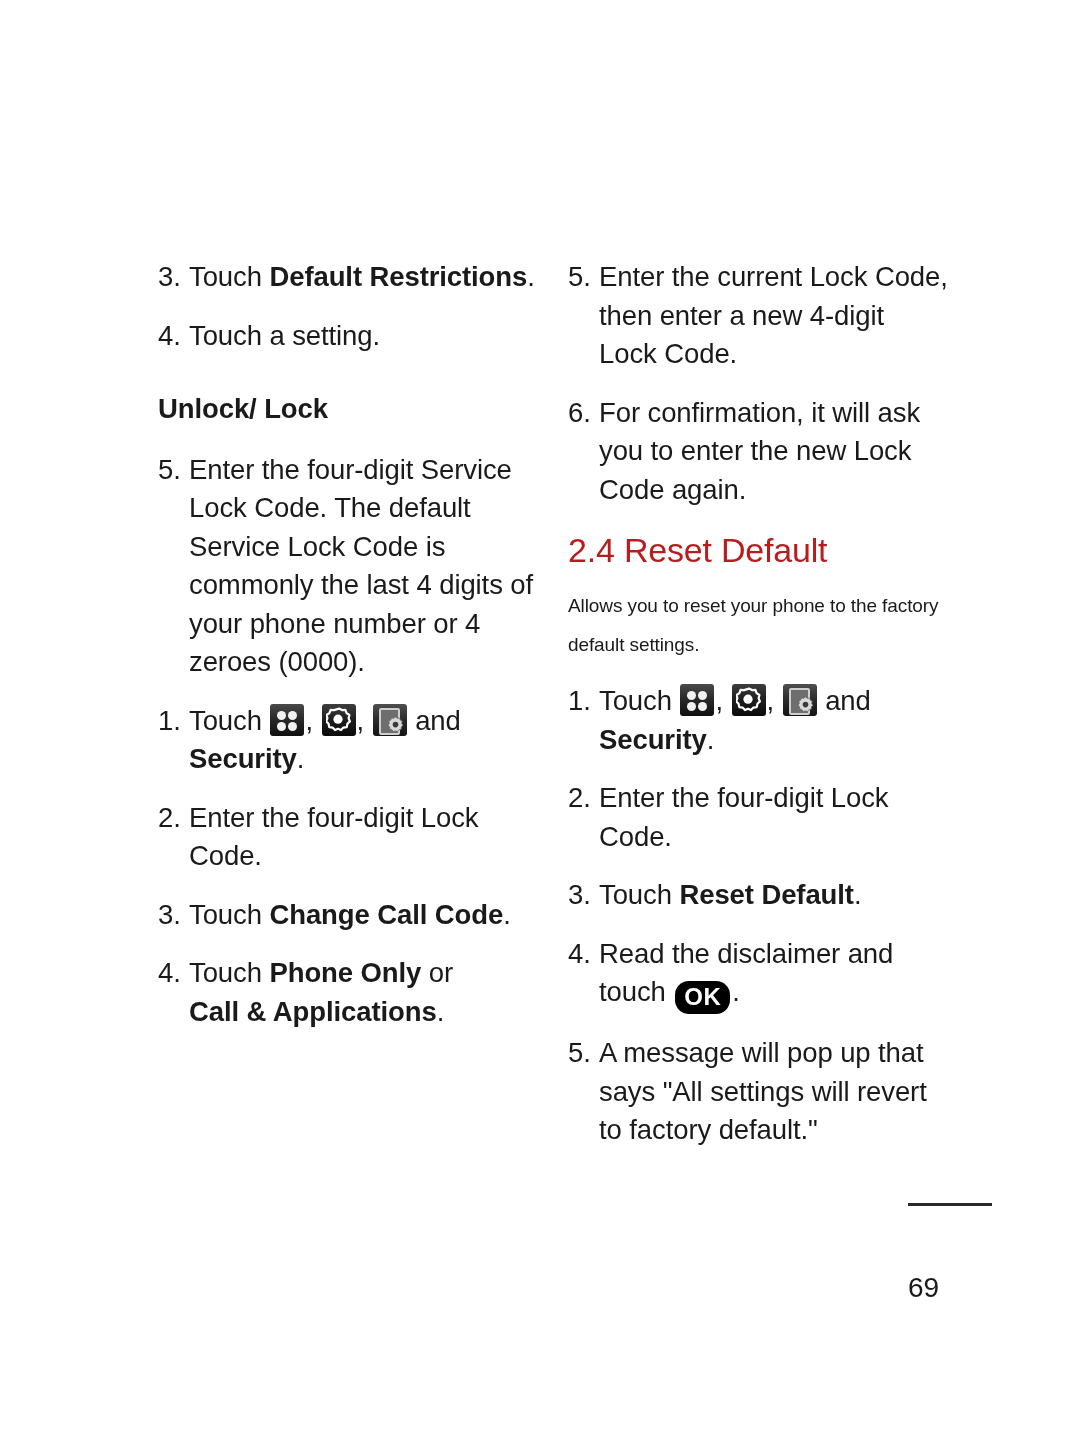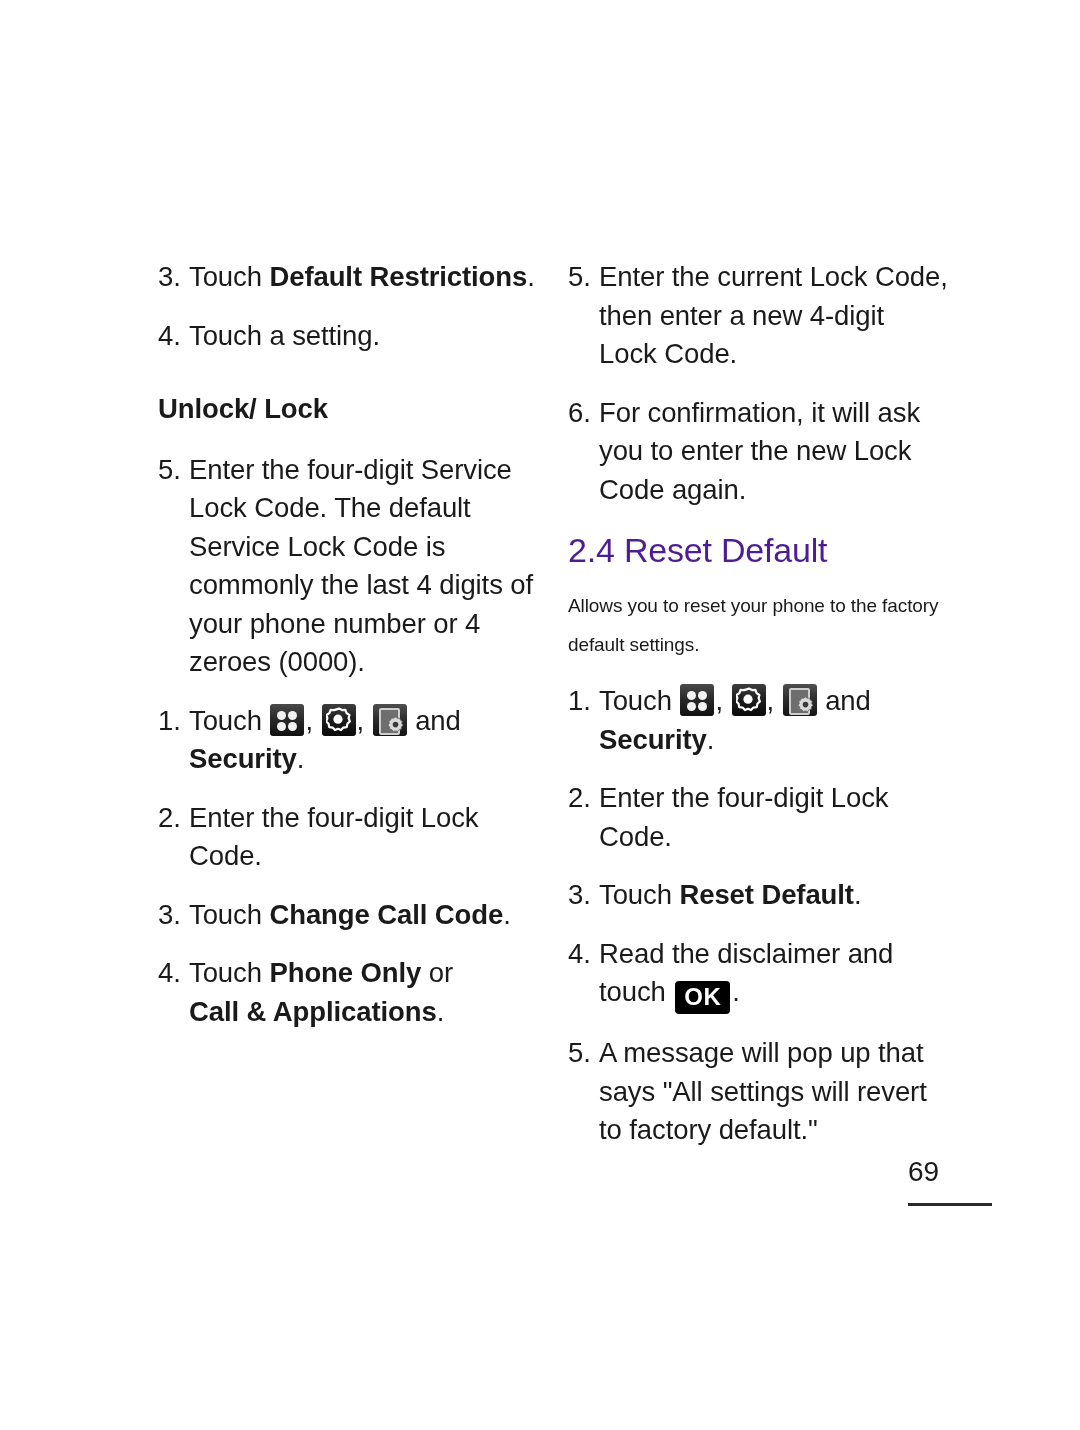--- a/index.html
+++ b/index.html
@@ -58,21 +58,21 @@
     margin-bottom: 18px;
     letter-spacing: -0.1px;
   }
   .subhead {
     font-size: 27.5px;
     line-height: 38.5px;
     font-weight: bold;
     margin: 0 0 0 0;
   }
   .heading {
-    color: #4c1d95;
+    color: #b91c1c;
     font-size: 34px;
     line-height: 42px;
     font-weight: normal;
     margin: 16px 0 16px 0;
     letter-spacing: -0.2px;
   }
   b, .b { font-weight: bold; }
 
   
   .icon {
@@ -127,38 +127,38 @@
   
   .okkey {
     display: inline-block;
     vertical-align: -4px;
     background: #000000;
     color: #ffffff;
     font-weight: bold;
     font-size: 24px;
     line-height: 28px;
     padding: 2px 9px 3px 9px;
-    border-radius: 4px;
+    border-radius: 14px;
     letter-spacing: 0.4px;
     margin: 0 2px;
   }
 
   
   .footer-rule {
     position: absolute;
     left: 908px;
     top: 1203px;
     width: 84px;
     height: 3px;
     background: #2b2b2b;
   }
   .page-number {
     position: absolute;
     left: 908px;
-    top: 1156px;
+    top: 1272px;
     width: 60px;
     text-align: left;
     font-size: 28px;
     color: #1a1a1a;
   }
 </style>
 </head>
 <body>
 
 <div class="page">

